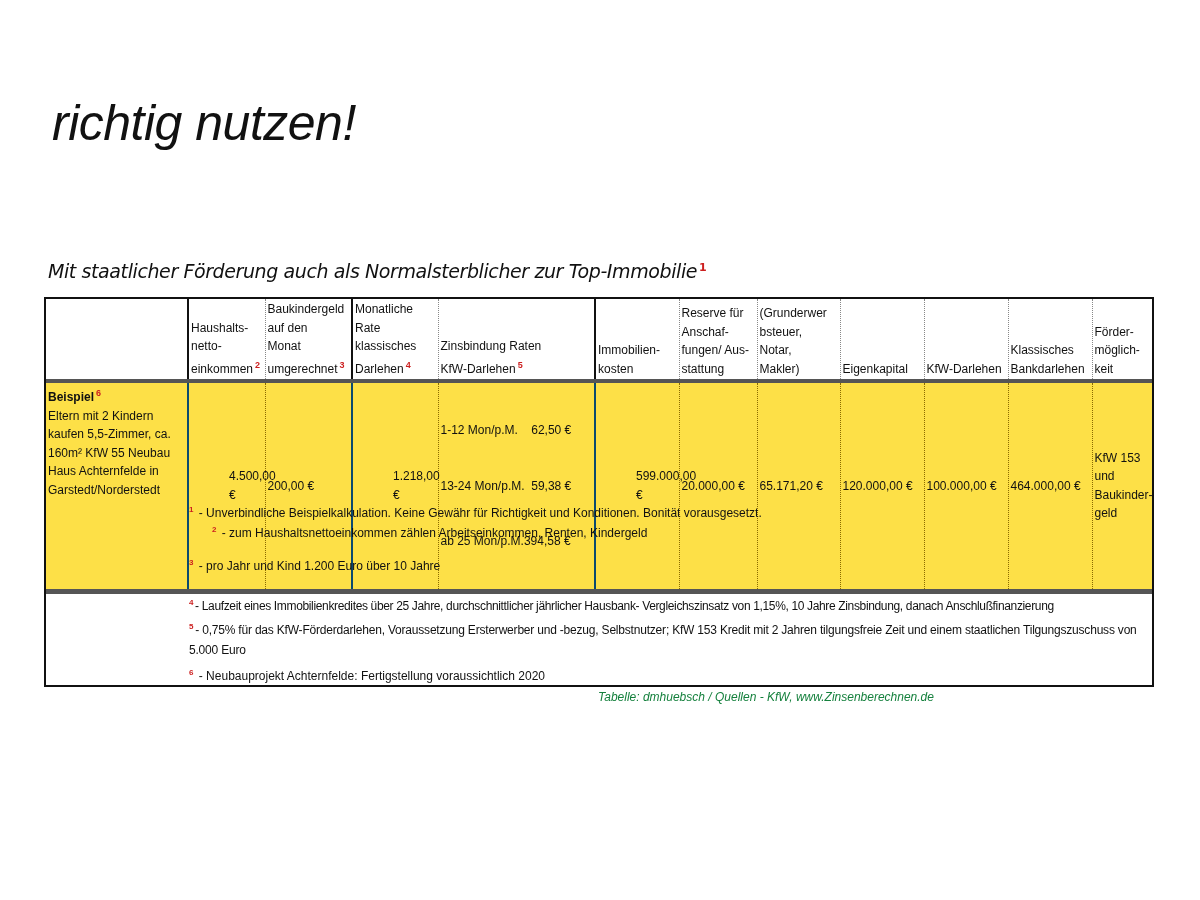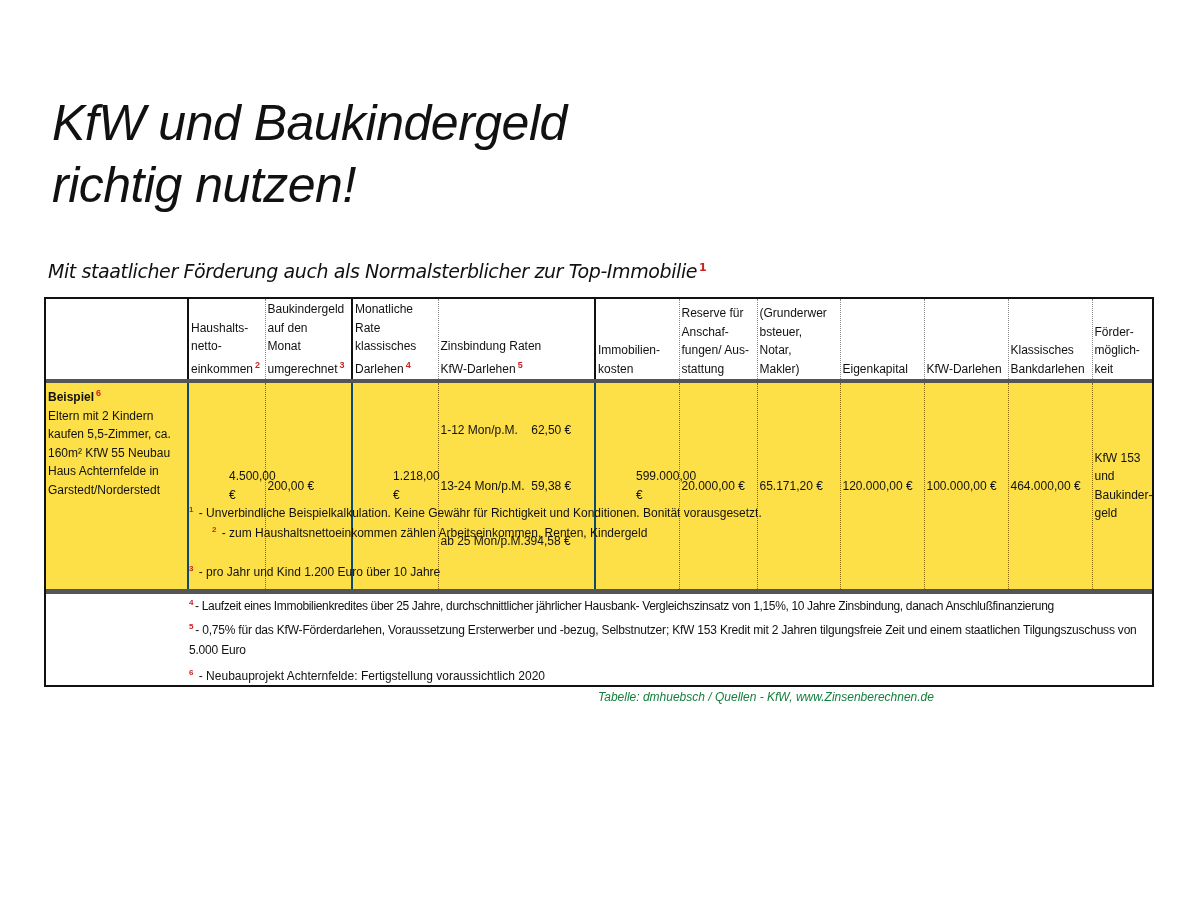--- a/index.html
+++ b/index.html
@@ -27,21 +27,20 @@
     .notes { position: absolute; left: 143px; top: 206px; width: 960px; font-family: "Liberation Sans", sans-serif; font-size: 12px; color: #111; }
     .note { position: absolute; left: 0; white-space: nowrap; }
     .note .sup { font-size: 8px; margin-right: 2px; margin-left: 0; }
     .note.wrap { white-space: normal; width: 960px; line-height: 20px; }
     .source { position: absolute; left: 598px; top: 690px; font-family: "Liberation Sans", sans-serif; font-style: italic; font-size: 12px; color: #15803d; }
   </style>
 </head>
 <body>
 
 <div class="title">
-  <div>KfW und Baukindergeld</div>
   <div>richtig nutzen!</div>
 </div>
 
 <div class="subtitle">
   <span>Mit staatlicher Förderung auch als Normalsterblicher zur Top-Immobilie</span><span class="sup">1</span>
 </div>
 
 <div class="tbl-wrap">
   <table class="main">
     <colgroup>
@@ -98,20 +97,20 @@
 und
 Baukinder-
 geld</td>
       </tr>
     </tbody>
   </table>
 
   <div class="notes">
     <div class="note" style="top:0px;"><span class="sup">1</span><span> - Unverbindliche Beispielkalkulation. Keine Gewähr für Richtigkeit und Konditionen. Bonität vorausgesetzt.</span></div>
     <div class="note" style="top:20px;padding-left:23px;"><span class="sup">2</span><span> - zum Haushaltsnettoeinkommen zählen Arbeitseinkommen, Renten, Kindergeld</span></div>
-    <div class="note" style="top:59px;"><span class="sup">3</span><span> - pro Jahr und Kind 1.200 Euro über 10 Jahre</span></div>
+    <div class="note" style="top:53px;"><span class="sup">3</span><span> - pro Jahr und Kind 1.200 Euro über 10 Jahre</span></div>
     <div class="note" style="top:93px; letter-spacing:-0.35px;"><span class="sup">4</span><span>- Laufzeit eines Immobilienkredites über 25 Jahre, durchschnittlicher jährlicher Hausbank- Vergleichszinsatz von 1,15%, 10 Jahre Zinsbindung, danach Anschlußfinanzierung</span></div>
     <div class="note wrap" style="top:112px; letter-spacing:-0.2px;"><span class="sup">5</span><span>- 0,75% für das KfW-Förderdarlehen, Voraussetzung Ersterwerber und -bezug, Selbstnutzer; KfW 153 Kredit mit 2 Jahren tilgungsfreie Zeit und einem staatlichen Tilgungszuschuss von 5.000 Euro</span></div>
     <div class="note" style="top:163px;"><span class="sup">6</span><span> - Neubauprojekt Achternfelde: Fertigstellung voraussichtlich 2020</span></div>
   </div>
 </div>
 
 <div class="source">Tabelle: dmhuebsch / Quellen - KfW, www.Zinsenberechnen.de</div>
 
 </body></html>

